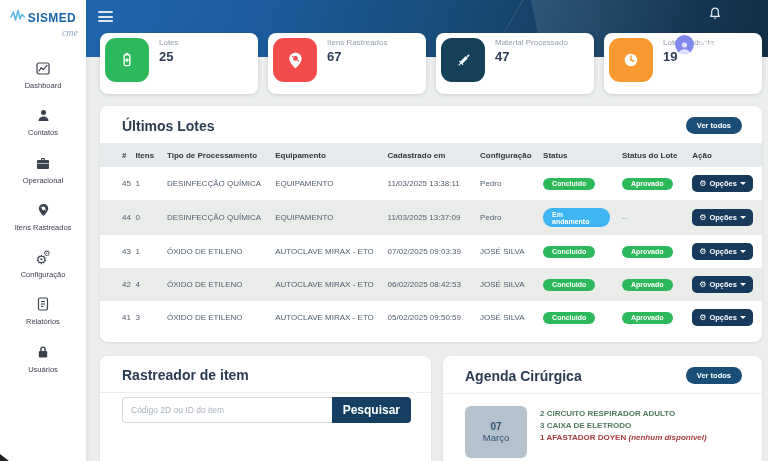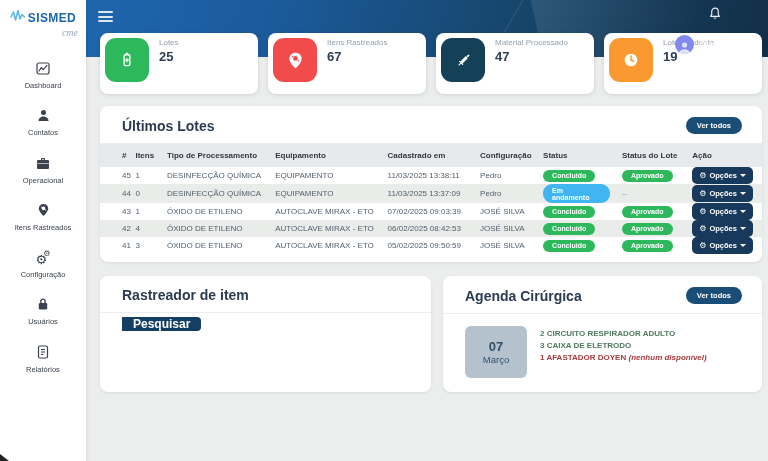--- a/index.html
+++ b/index.html
@@ -54,21 +54,21 @@
   .content { position:relative; z-index:1; padding:12px 6px 0 14px; }
   .panel { background:#fff; border-radius:8px; box-shadow:0 1px 3px rgba(30,50,80,.10); }
   .panel-head { display:flex; align-items:center; justify-content:space-between; padding:11px 20px 9px 22px; }
   .panel-title { font-size:14px; font-weight:bold; color:#2b3b52; }
   .divider { height:1px; background:#ebedef; }
   .btn-pill { background:#1b4e77; color:#fff; font-size:7.5px; font-weight:bold; border:none; border-radius:10px; padding:4px 11px; cursor:pointer; }
 
   
   table { width:100%; border-collapse:collapse; table-layout:fixed; }
   thead th { background:#e7eaec; font-size:8px; font-weight:bold; color:#33373f; text-align:left; padding:7px 6px; }
-  tbody td { font-size:8px; color:#53606f; padding:0 6px; }
+  tbody td { font-size:8px; color:#53606f; padding:8px 6px; }
   th:first-child, td:first-child { padding-left:22px; }
   tbody tr:nth-child(even) { background:#e9ece9; }
   .col-id{width:28px;} .col-itens{width:30px;} .col-tipo{width:103px;} .col-equip{width:107px;}
   .col-data{width:88px;} .col-resp{width:60px;} .col-status{width:75px;} .col-lote{width:67px;} .col-acao{width:72px;}
   .badge { display:inline-block; font-size:7px; font-weight:bold; color:#fff; border-radius:9px; padding:2.5px 9px; }
   .badge-success { background:#2eb85c; }
   .badge-info { background:#3fb6f2; }
   .muted { color:#8d97a5; }
   .btn-options { display:inline-flex; align-items:center; gap:3px; background:#17395b; color:#fff; font-size:7.5px; font-weight:bold; border:none; border-radius:5px; padding:4px 7px; cursor:pointer; }
   .btn-options .glyph { font-size:8px; color:#fff; }
@@ -79,21 +79,21 @@
   .tracker { width:331px; flex:none; }
   .tracker-body { padding:4px 20px 14px 22px; }
   .tracker-label { font-size:8.5px; color:#4a5568; margin:9px 0 8px; }
   .search-row { display:flex; }
   .search-input { flex:1; height:26px; border:1px solid #d6dbe0; border-right:none; border-radius:4px 0 0 4px; padding:0 8px; font-size:8.5px; color:#3c4654; font-family:"Liberation Sans", sans-serif; }
   .search-input::placeholder { color:#a7b0ba; }
   .btn-search { background:#143f63; color:#fff; font-size:12px; font-weight:bold; border:none; border-radius:0 4px 4px 0; padding:0 11px; cursor:pointer; }
   .agenda { flex:1; }
   .agenda-body { display:flex; gap:13px; padding:12px 18px 14px 22px; align-items:flex-start; }
   .date-box { width:62px; height:52px; background:#b3c2cd; border-radius:6px; display:flex; flex-direction:column; align-items:center; justify-content:center; flex:none; }
-  .date-day { font-size:13px; font-weight:bold; color:#33506b; }
+  .date-day { font-size:10px; font-weight:bold; color:#33506b; }
   .date-month { font-size:9.5px; color:#33506b; }
   .agenda-list { display:flex; flex-direction:column; gap:3px; padding-top:3px; }
   .agenda-item { font-size:8px; font-weight:bold; color:#4f7a5e; }
   .agenda-item.unavailable { color:#a63d3f; }
   .agenda-note { font-style:italic; font-weight:bold; color:#a63d3f; }
 
   .cursor-artifact { position:absolute; left:0; bottom:0; width:0; height:0; border-bottom:7px solid #222; border-right:9px solid transparent; z-index:9; }
 </style>
 </head>
 <body>
@@ -150,37 +150,37 @@
             </svg>
         </span>
         <span class="nav-label">Itens Rastreados</span>
       </div>
       <div class="nav-item">
         <span><span class="glyph">⚙</span><span class="glyph small">⚙</span></span>
         <span class="nav-label">Configuração</span>
       </div>
       <div class="nav-item">
         <span>
-          <svg width="12" height="14" viewBox="0 0 12 14" fill="#3c424d">
-              <path d="M3.2 6 V4.2 a2.8 2.8 0 0 1 5.6 0 V6 H7.4 V4.2 a1.4 1.4 0 0 0 -2.8 0 V6 Z"></path>
-              <rect x="1.8" y="6" width="8.4" height="6.5" rx="1.2"></rect>
-            </svg>
-        </span>
-        <span class="nav-label">Usuários</span>
-      </div>
-      <div class="nav-item">
-        <span>
           <svg width="12" height="14" viewBox="0 0 12 14" fill="none">
               <rect x="1.5" y="1" width="9" height="12" rx="1.5" stroke="#3c424d" stroke-width="1.2"></rect>
               <line x1="4" y1="4.5" x2="8" y2="4.5" stroke="#3c424d" stroke-width="1.1"></line>
               <line x1="4" y1="7" x2="8" y2="7" stroke="#3c424d" stroke-width="1.1"></line>
               <line x1="4" y1="9.5" x2="6.5" y2="9.5" stroke="#3c424d" stroke-width="1.1"></line>
             </svg>
         </span>
         <span class="nav-label">Relatórios</span>
+      </div>
+      <div class="nav-item">
+        <span>
+          <svg width="12" height="14" viewBox="0 0 12 14" fill="#3c424d">
+              <path d="M3.2 6 V4.2 a2.8 2.8 0 0 1 5.6 0 V6 H7.4 V4.2 a1.4 1.4 0 0 0 -2.8 0 V6 Z"></path>
+              <rect x="1.8" y="6" width="8.4" height="6.5" rx="1.2"></rect>
+            </svg>
+        </span>
+        <span class="nav-label">Usuários</span>
       </div>
     </nav>
   </aside>
 
   <div class="main">
     <div class="band">
       <div class="decor1"></div>
       <div class="decor2"></div>
     </div>
 
@@ -392,20 +392,21 @@
       </section>
 
       <div class="bottom">
         <section class="panel tracker">
           <div class="panel-head">
             <span class="panel-title">Rastreador de item</span>
           </div>
           <div class="divider"></div>
           <div class="tracker-body">
             <div class="search-row">
+              <input class="search-input" type="text" placeholder="Código 2D ou ID do item" style="">
               <button class="btn-search">Pesquisar</button>
             </div>
           </div>
         </section>
 
         <section class="panel agenda">
           <div class="panel-head">
             <span class="panel-title">Agenda Cirúrgica</span>
             <button class="btn-pill">Ver todos</button>
           </div>

